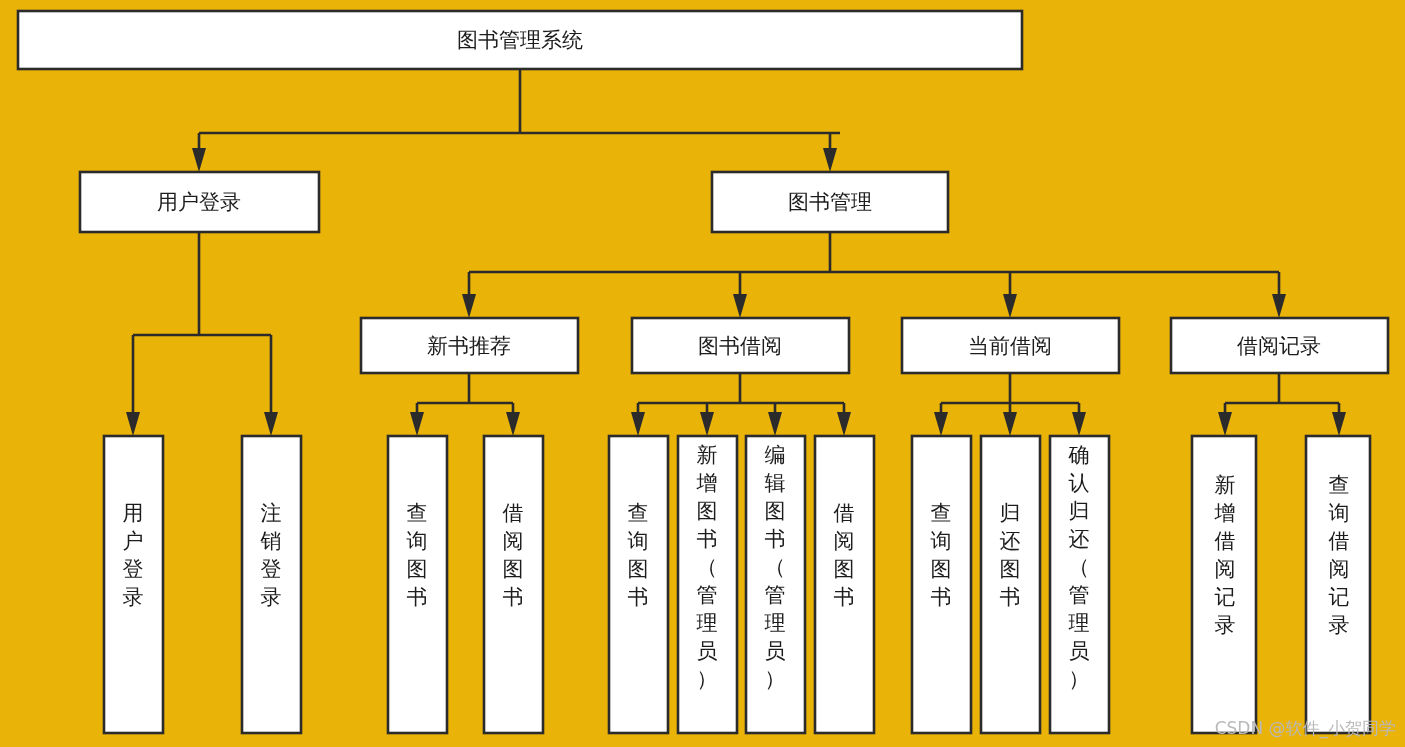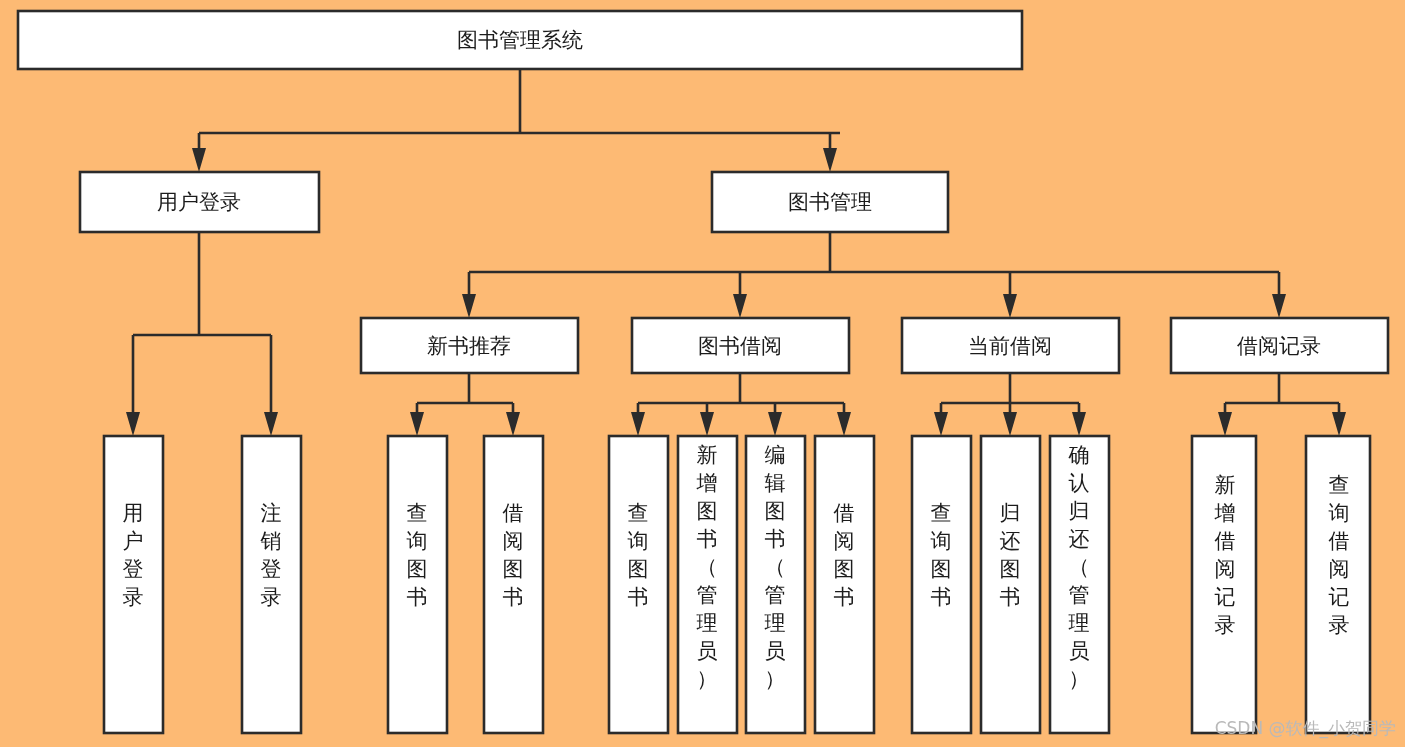--- a/index.html
+++ b/index.html
@@ -8,21 +8,21 @@
     padding: 0;
     background: #ffffff;
   }
   body {
     font-family: "DejaVu Sans", "Liberation Sans", sans-serif;
   }
   #diagram-root {
     position: relative;
     width: 1405px;
     height: 747px;
-    background: #fdba74;
+    background: #eab308;
     overflow: hidden;
   }
   svg#flow {
     position: absolute;
     left: 0;
     top: 0;
     width: 1405px;
     height: 747px;
     display: block;
   }

